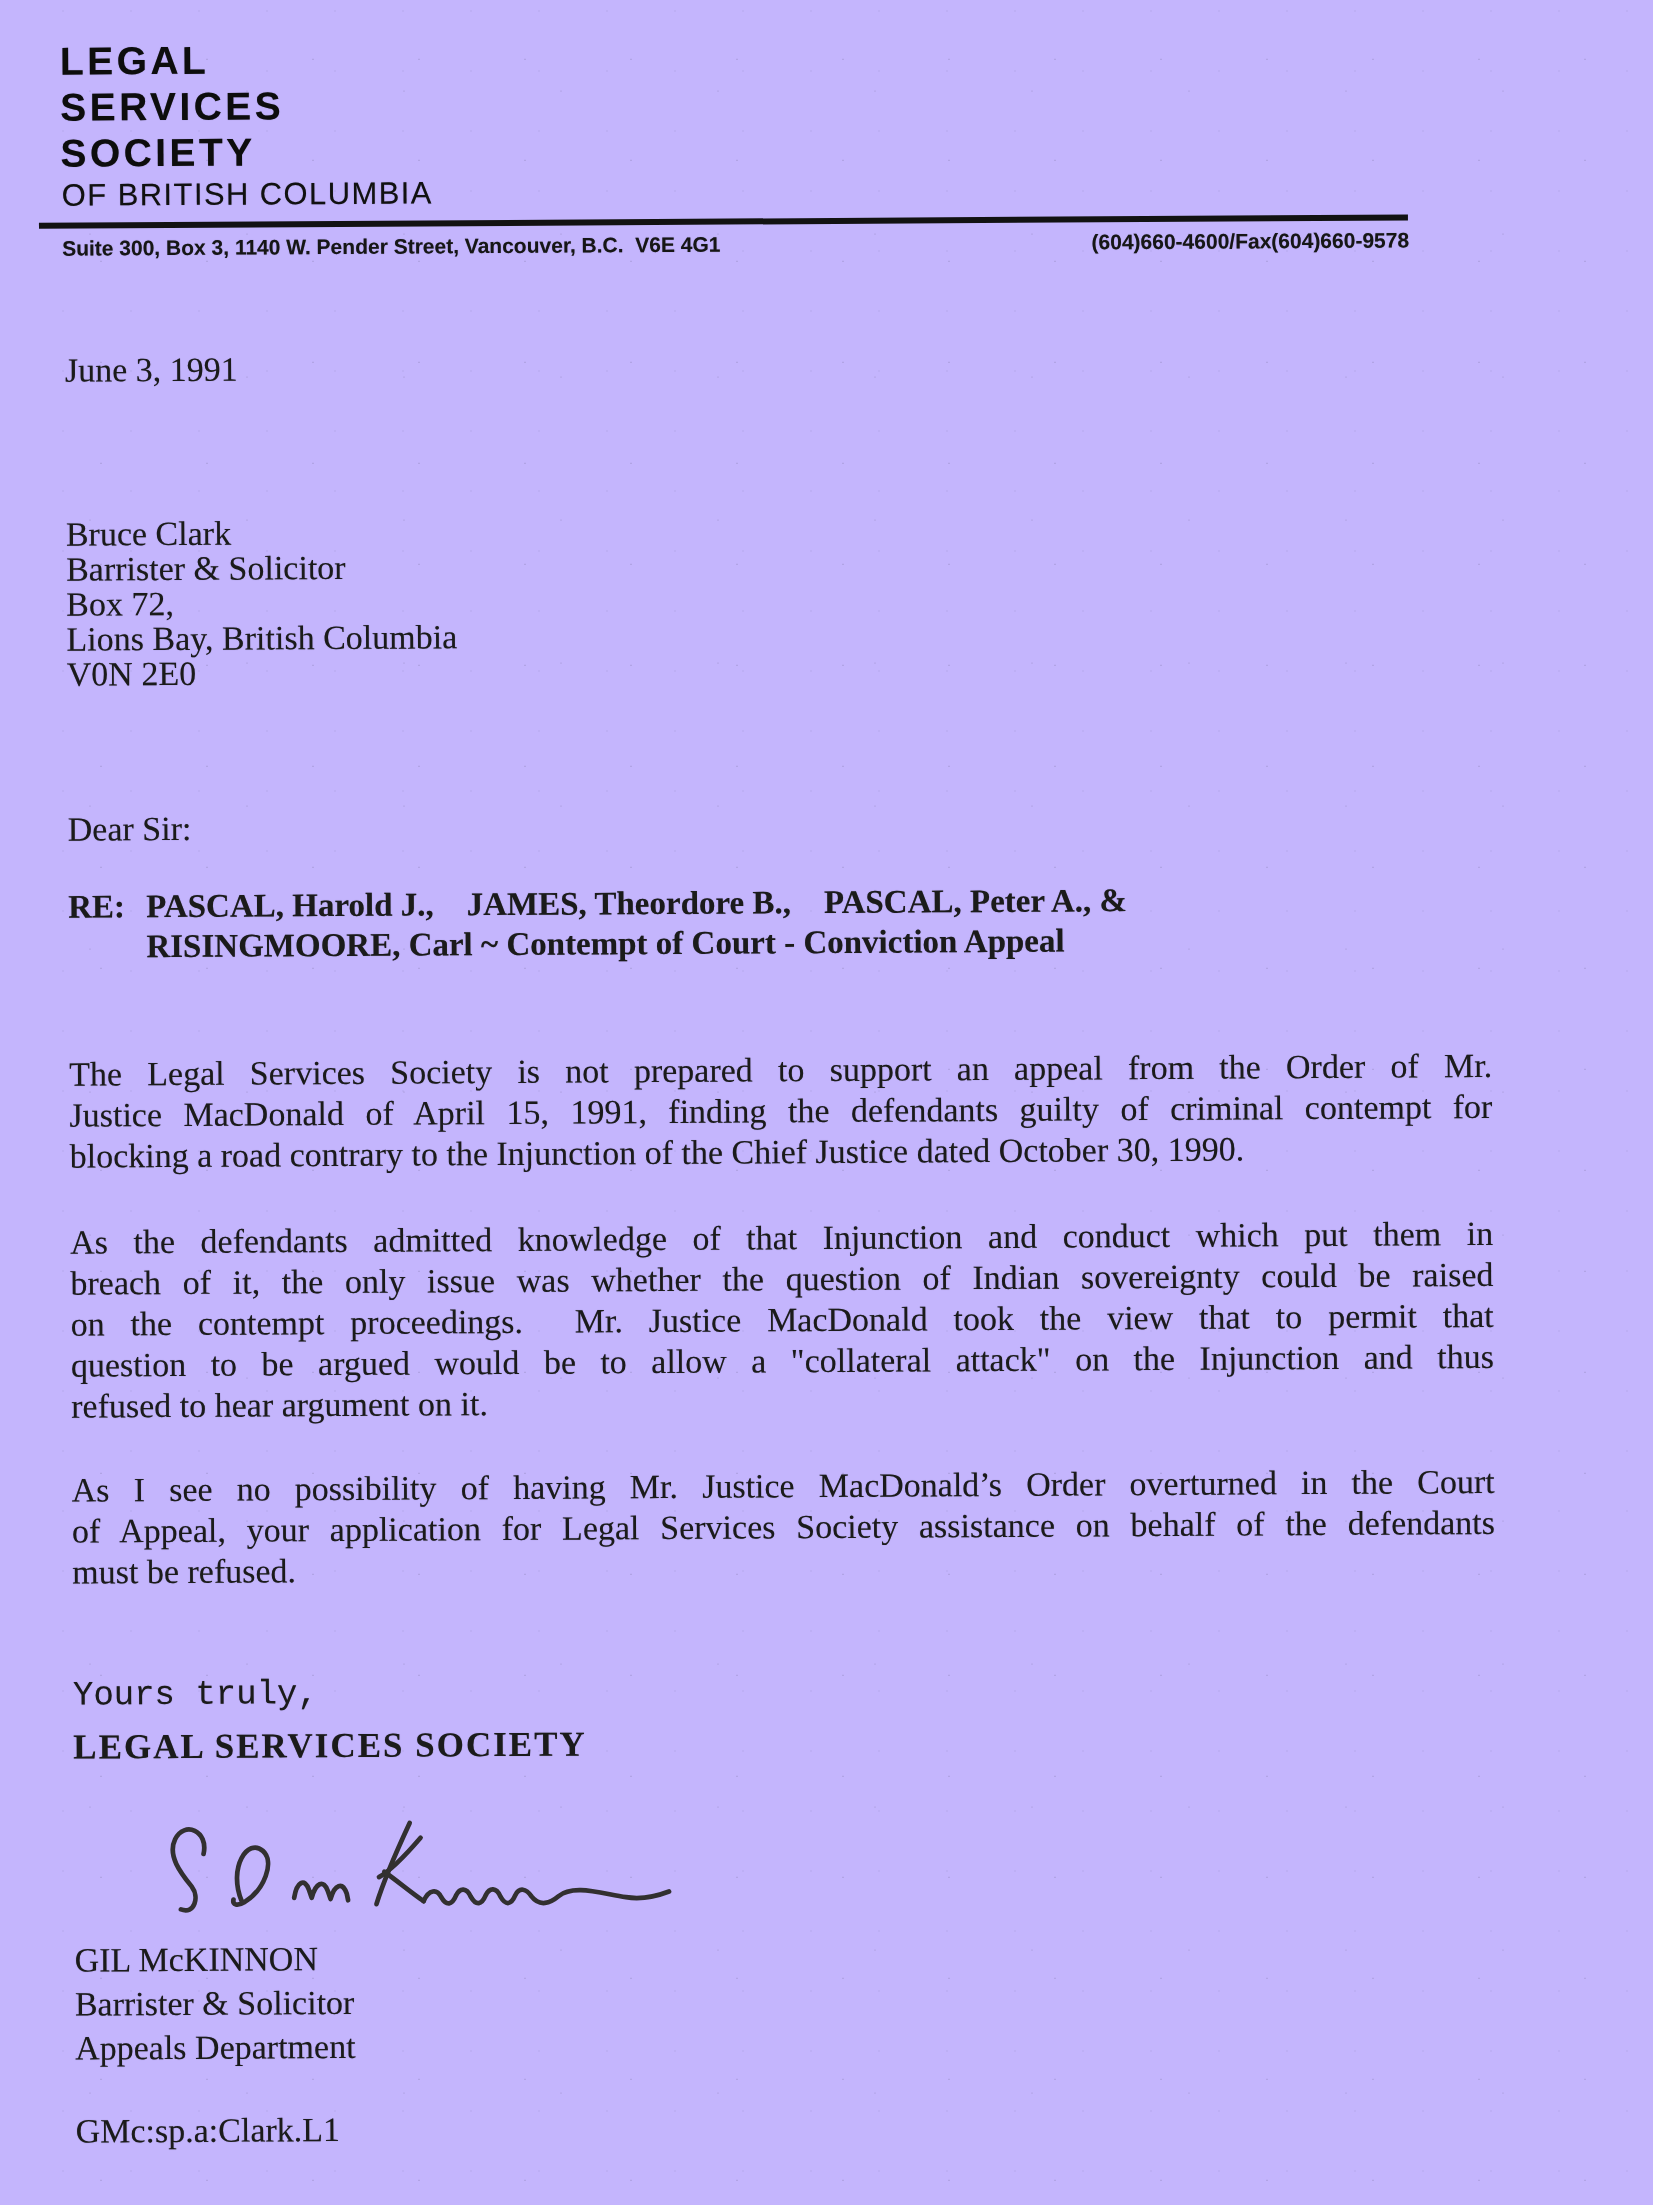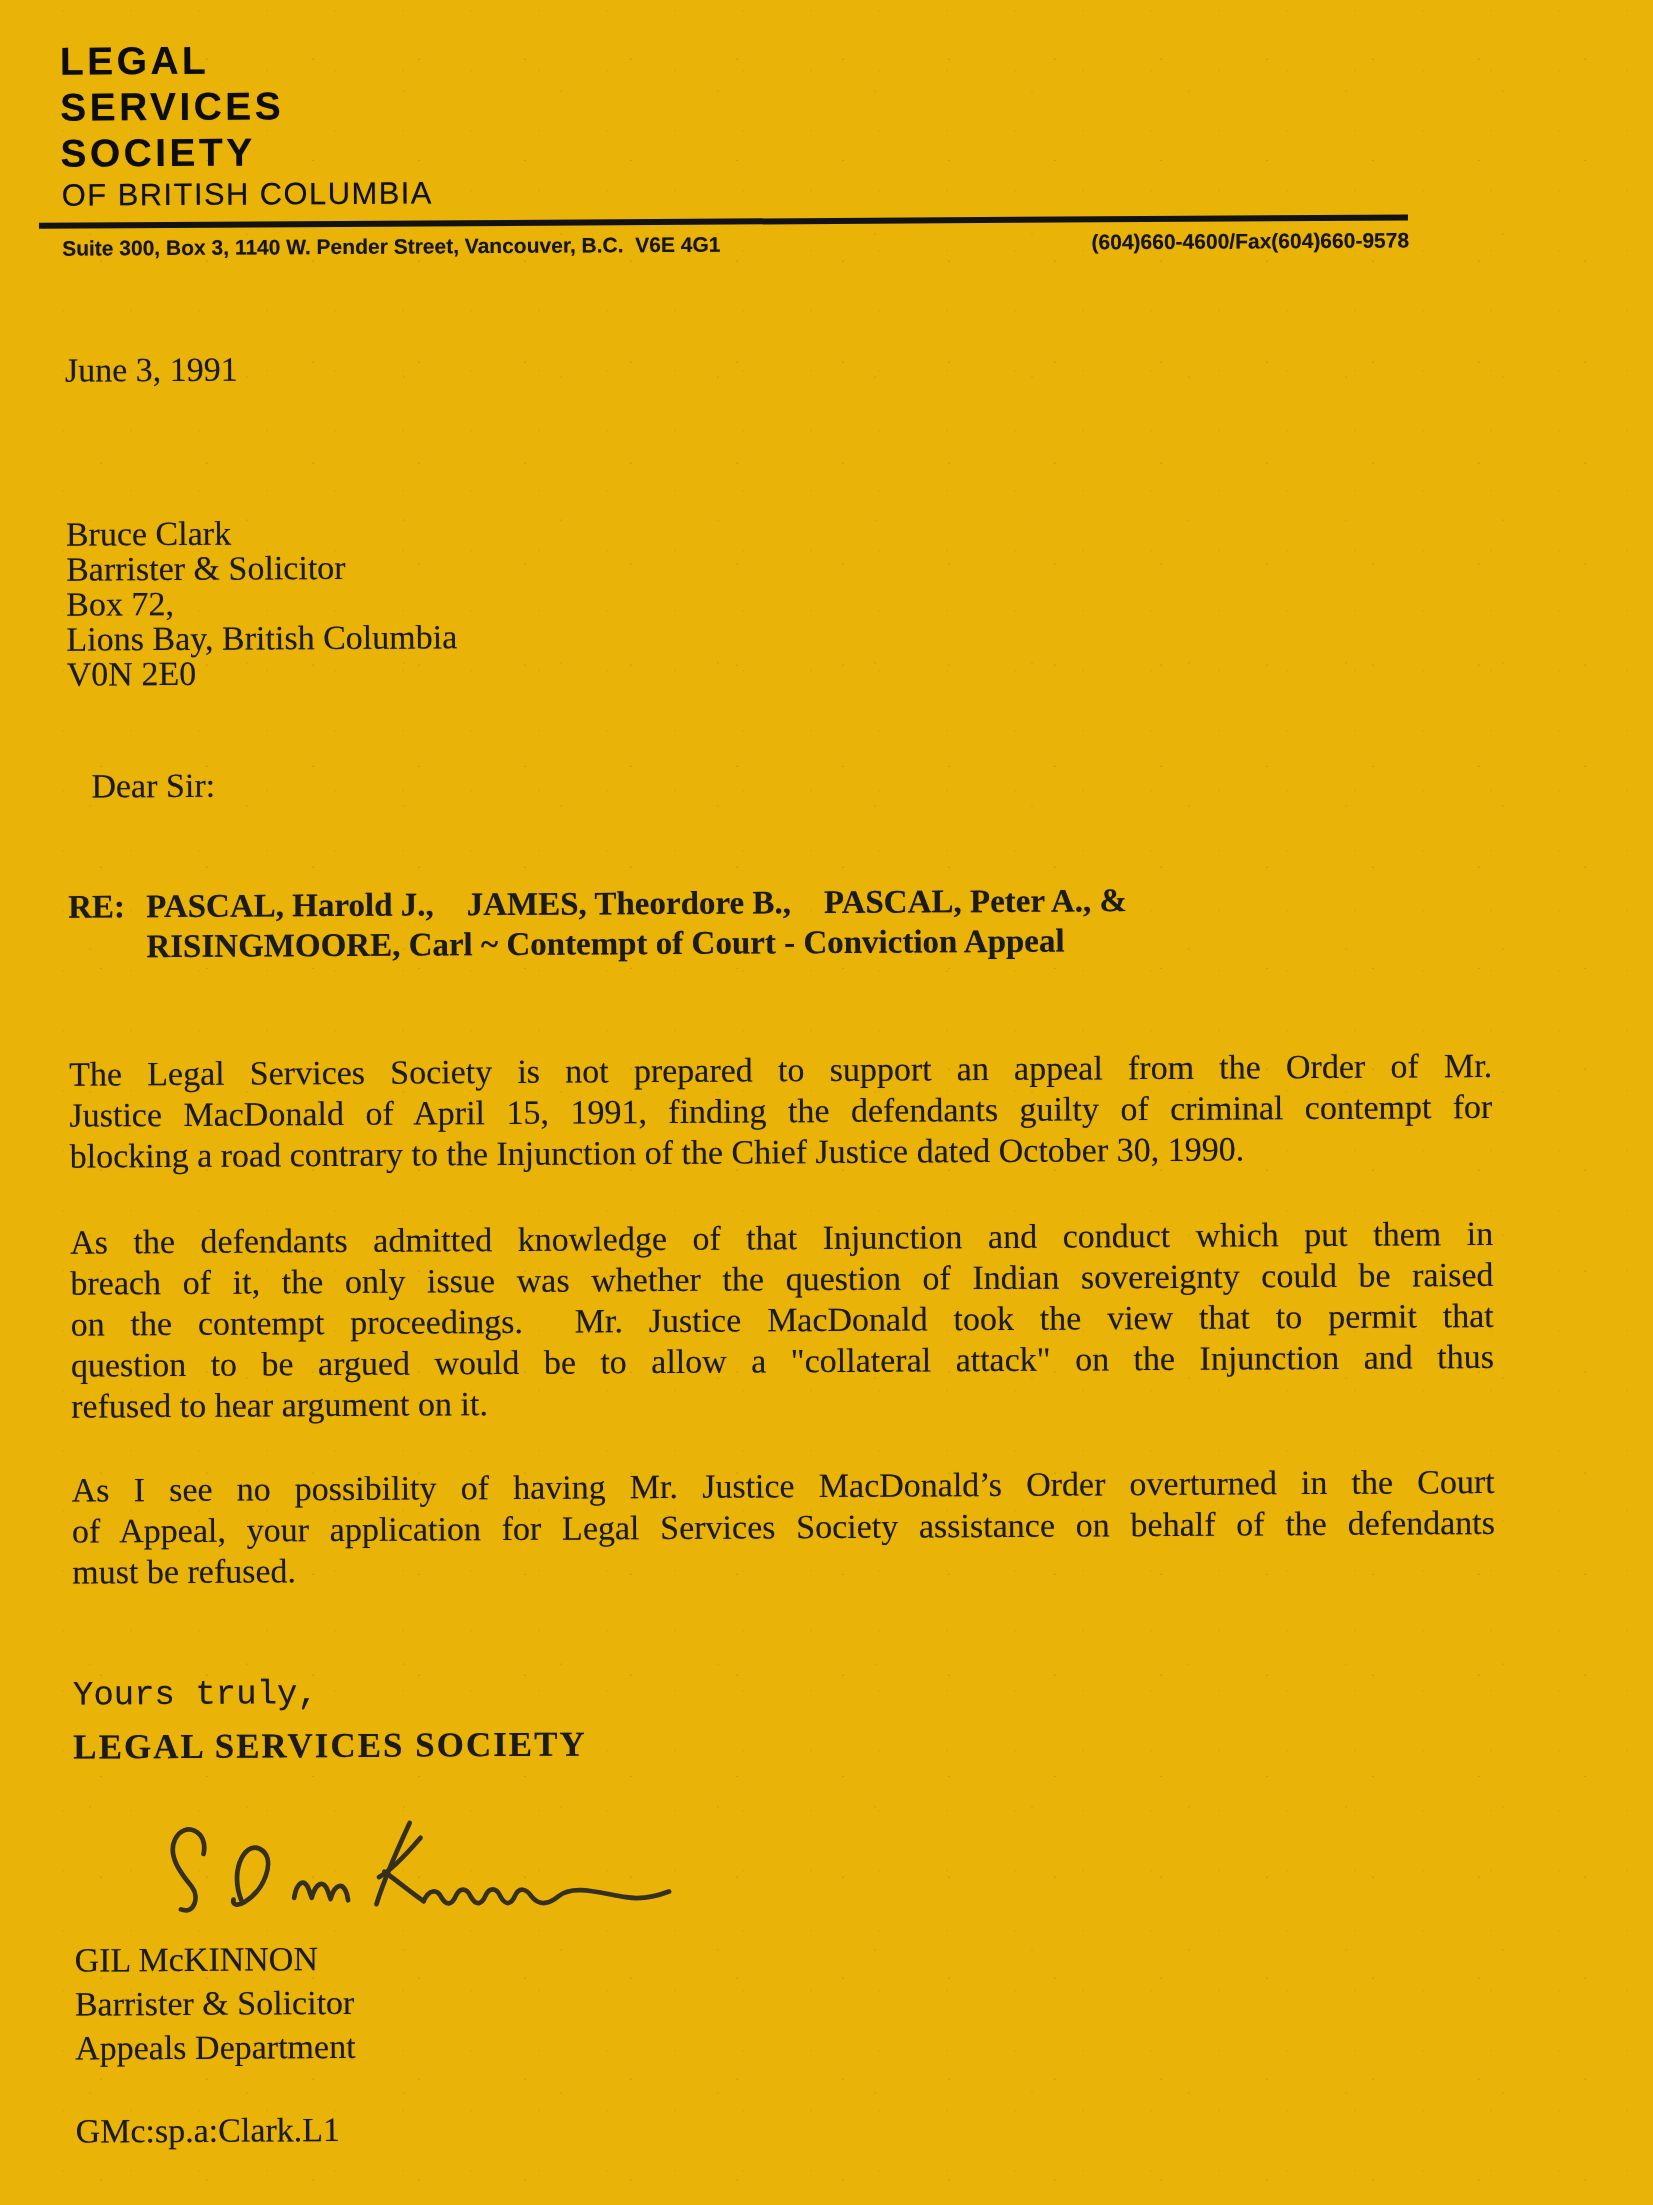--- a/index.html
+++ b/index.html
@@ -1,19 +1,19 @@
 <!DOCTYPE html>
 <html style="font-size:10.8px"><head>
 <meta charset="utf-8">
 <style>
   html,body{margin:0;padding:0;background:#777;}
   .page{
     position:relative;
     width:1654px;height:2205px;
-    background:#eab308;
+    background:#c4b5fd;
     overflow:hidden;
     font-family:"Liberation Serif", serif;
     color:#1b1b1b;
   }
   
   .page::after{
     content:"";position:absolute;inset:0;pointer-events:none;opacity:.55;
     background-image:
       radial-gradient(rgba(0,0,0,.34) 0.7px, transparent 1px),
       radial-gradient(rgba(0,0,0,.22) 0.7px, transparent 0.9px),
@@ -40,21 +40,21 @@
                justify-content:space-between;align-items:flex-start;
                font-family:"Liberation Sans",sans-serif;font-weight:bold;
                font-size:21px;line-height:27px;color:#161616;white-space:pre-wrap;}
   .contact-row .addr{margin-left:23px;}
 
   
   .txt{font-size:34px;line-height:39px;}
   .date{left:68px;top:346px;}
   .recipient{left:68px;top:512px;}
   .recipient div{line-height:35px;}
-  .salutation{left:68px;top:762px;margin-left:24px;}
+  .salutation{left:68px;top:805px;}
 
   .re{left:68px;top:882px;display:flex;font-weight:bold;font-size:33px;}
   .re .re-label{width:78px;line-height:40px;}
   .re .re-line{line-height:40px;white-space:pre-wrap;}
 
   .para{width:1423px;font-size:34px;}
   .para .line{line-height:41px;text-align:justify;text-align-last:justify;
               white-space:pre-wrap;}
   .para .line.last{text-align-last:auto;}
   .para1{left:68px;top:1049px;}

